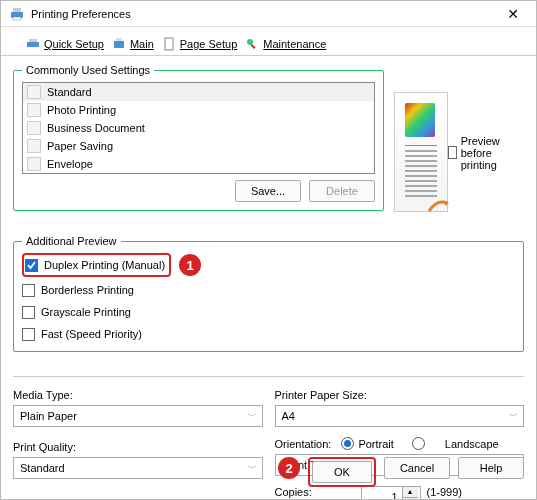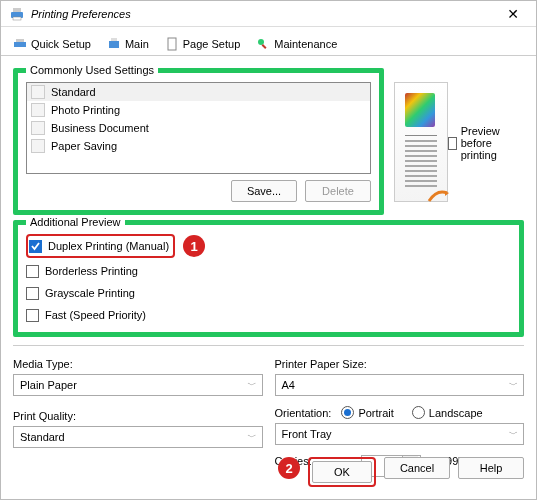--- a/index.html
+++ b/index.html
@@ -1,25 +1,25 @@
 <!DOCTYPE html>
 <html><head>
 <meta charset="utf-8">
 <style>
 * { box-sizing: border-box; margin: 0; padding: 0; font-family: "Segoe UI", Tahoma, sans-serif; font-size: 11px; }
 body { background: #fff; width: 537px; height: 500px; border: 1px solid #bbb; position: relative; color: #000; }
 .titlebar { display: flex; align-items: center; padding: 4px 8px; height: 26px; border-bottom: 1px solid #ddd; }
 .titlebar .icon { width: 16px; height: 16px; margin-right: 6px; }
-.titlebar .title { flex: 1; font-style: italic; }
+.titlebar .title { flex: 1; }
 .titlebar .close { width: 30px; text-align: center; font-size: 14px; cursor: pointer; }
-.tabs { display: flex; gap: 12px; padding: 6px 10px 0 10px; border-bottom: 1px solid #ccc;}
+.tabs { display: flex; gap: 4px; padding: 6px 10px 0 23px; border-bottom: 1px solid #ccc; text-decoration: underline;}
 .tab { display: flex; align-items: center; gap: 4px; padding: 4px 2px; cursor: pointer; }
 .tab .ticon { width: 14px; height: 14px; display:inline-block; }
 .content { padding: 8px 12px; }
-fieldset { border: 5px solid #22c55e; border-radius: 2px; padding: 6px 8px 8px 8px; margin-bottom: 1px; position:relative;}
+fieldset { border: 1px solid #22c55e; border-radius: 2px; padding: 6px 8px 8px 8px; margin-bottom: 24px; position:relative;}
 fieldset legend { padding: 0 4px; font-size: 11px; }
 .top-area { display:flex; gap:10px; }
 .settings-area { flex:1; }
 .listbox { border: 1px solid #888; background: #fff; height: 92px; overflow:hidden; position:relative; }
 .listbox .items { height: 100%; overflow-y:auto;}
 .listbox .row { display:flex; align-items:center; gap:6px; height:18px; padding:0 4px; }
 .listbox .row.sel { background: #f1f1f1; }
 .listbox .rowicon { width:14px; height:14px; display:inline-block; background:#f4f4f4; border:1px solid #ccc; }
 .listbox-btns { display:flex; gap:8px; justify-content:flex-end; margin-top:6px;}
 .btn { min-width:66px; height:22px; border:1px solid #aaa; background:#fafafa; display:flex; align-items:center; justify-content:center; cursor:pointer; border-radius:2px; }
@@ -117,20 +117,24 @@
                 <span>Photo Printing</span>
               </div>
             <div class="row">
                 <span class="rowicon"></span>
                 <span>Business Document</span>
               </div>
             <div class="row">
                 <span class="rowicon"></span>
                 <span>Paper Saving</span>
               </div>
+            <div class="row">
+                <span class="rowicon"></span>
+                <span>Envelope</span>
+              </div>
           </div>
         </div>
         <div class="listbox-btns">
           <div class="btn">
               <span>Save...</span>
             </div>
           <div class="btn disabled">
               <span>Delete</span>
             </div>
         </div>
@@ -201,21 +205,21 @@
           <span>A4</span>
           <span class="arrow">﹀</span>
         </div>
       <div class="orient-row" style="margin-top:6px">
         <span>Orientation:</span>
         <span class="radios">
           <span style="display:flex;align-items:center;gap:4px;">
               <span class="radio checked"></span>
               <span>Portrait</span>
             </span>
-          <span style="display:flex;align-items:center;gap:4px;">
+          <span style="display:flex;align-items:center;gap:20px;">
               <span class="radio"></span>
               <span>Landscape</span>
             </span>
         </span>
       </div>
       <div class="combo">
           <span>Front Tray</span>
           <span class="arrow">﹀</span>
         </div>
       <div class="spinwrap" style="margin-top:6px">

